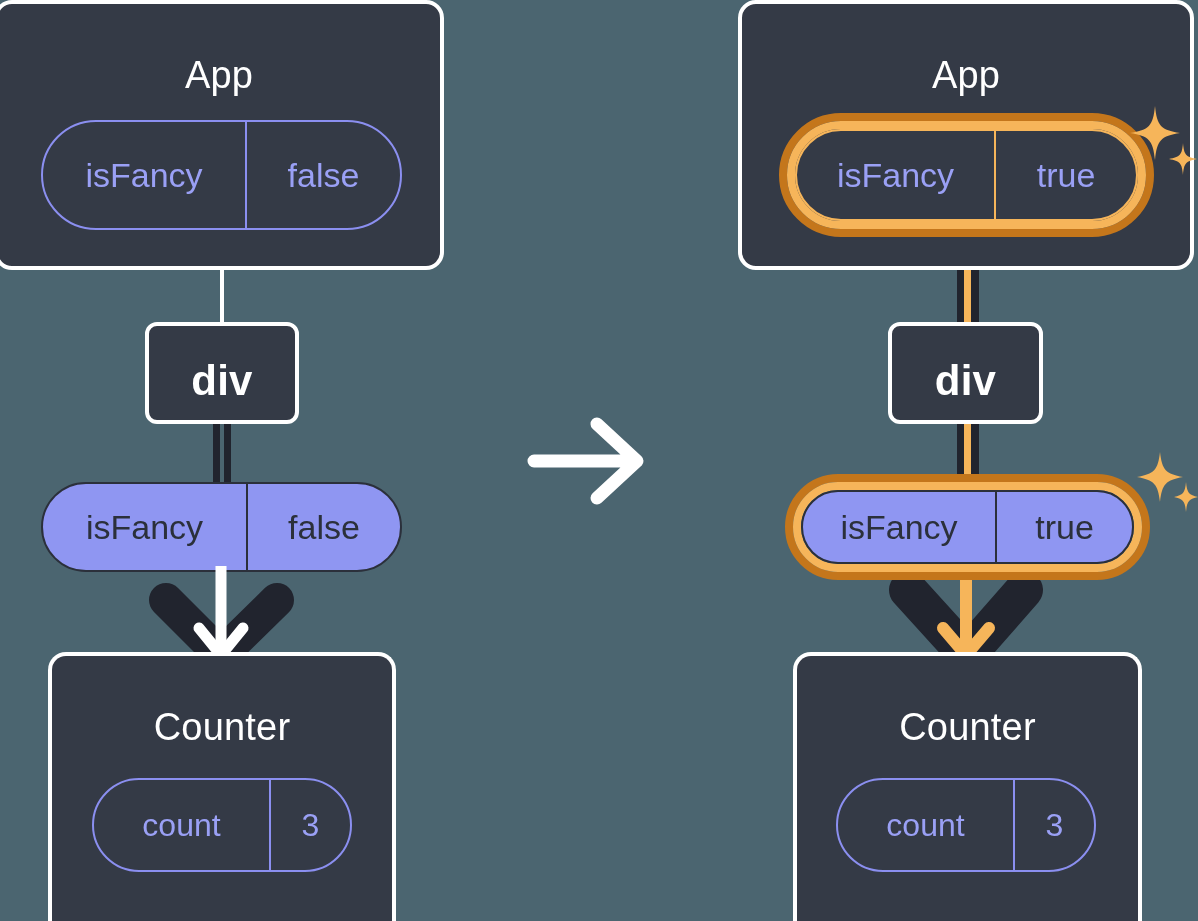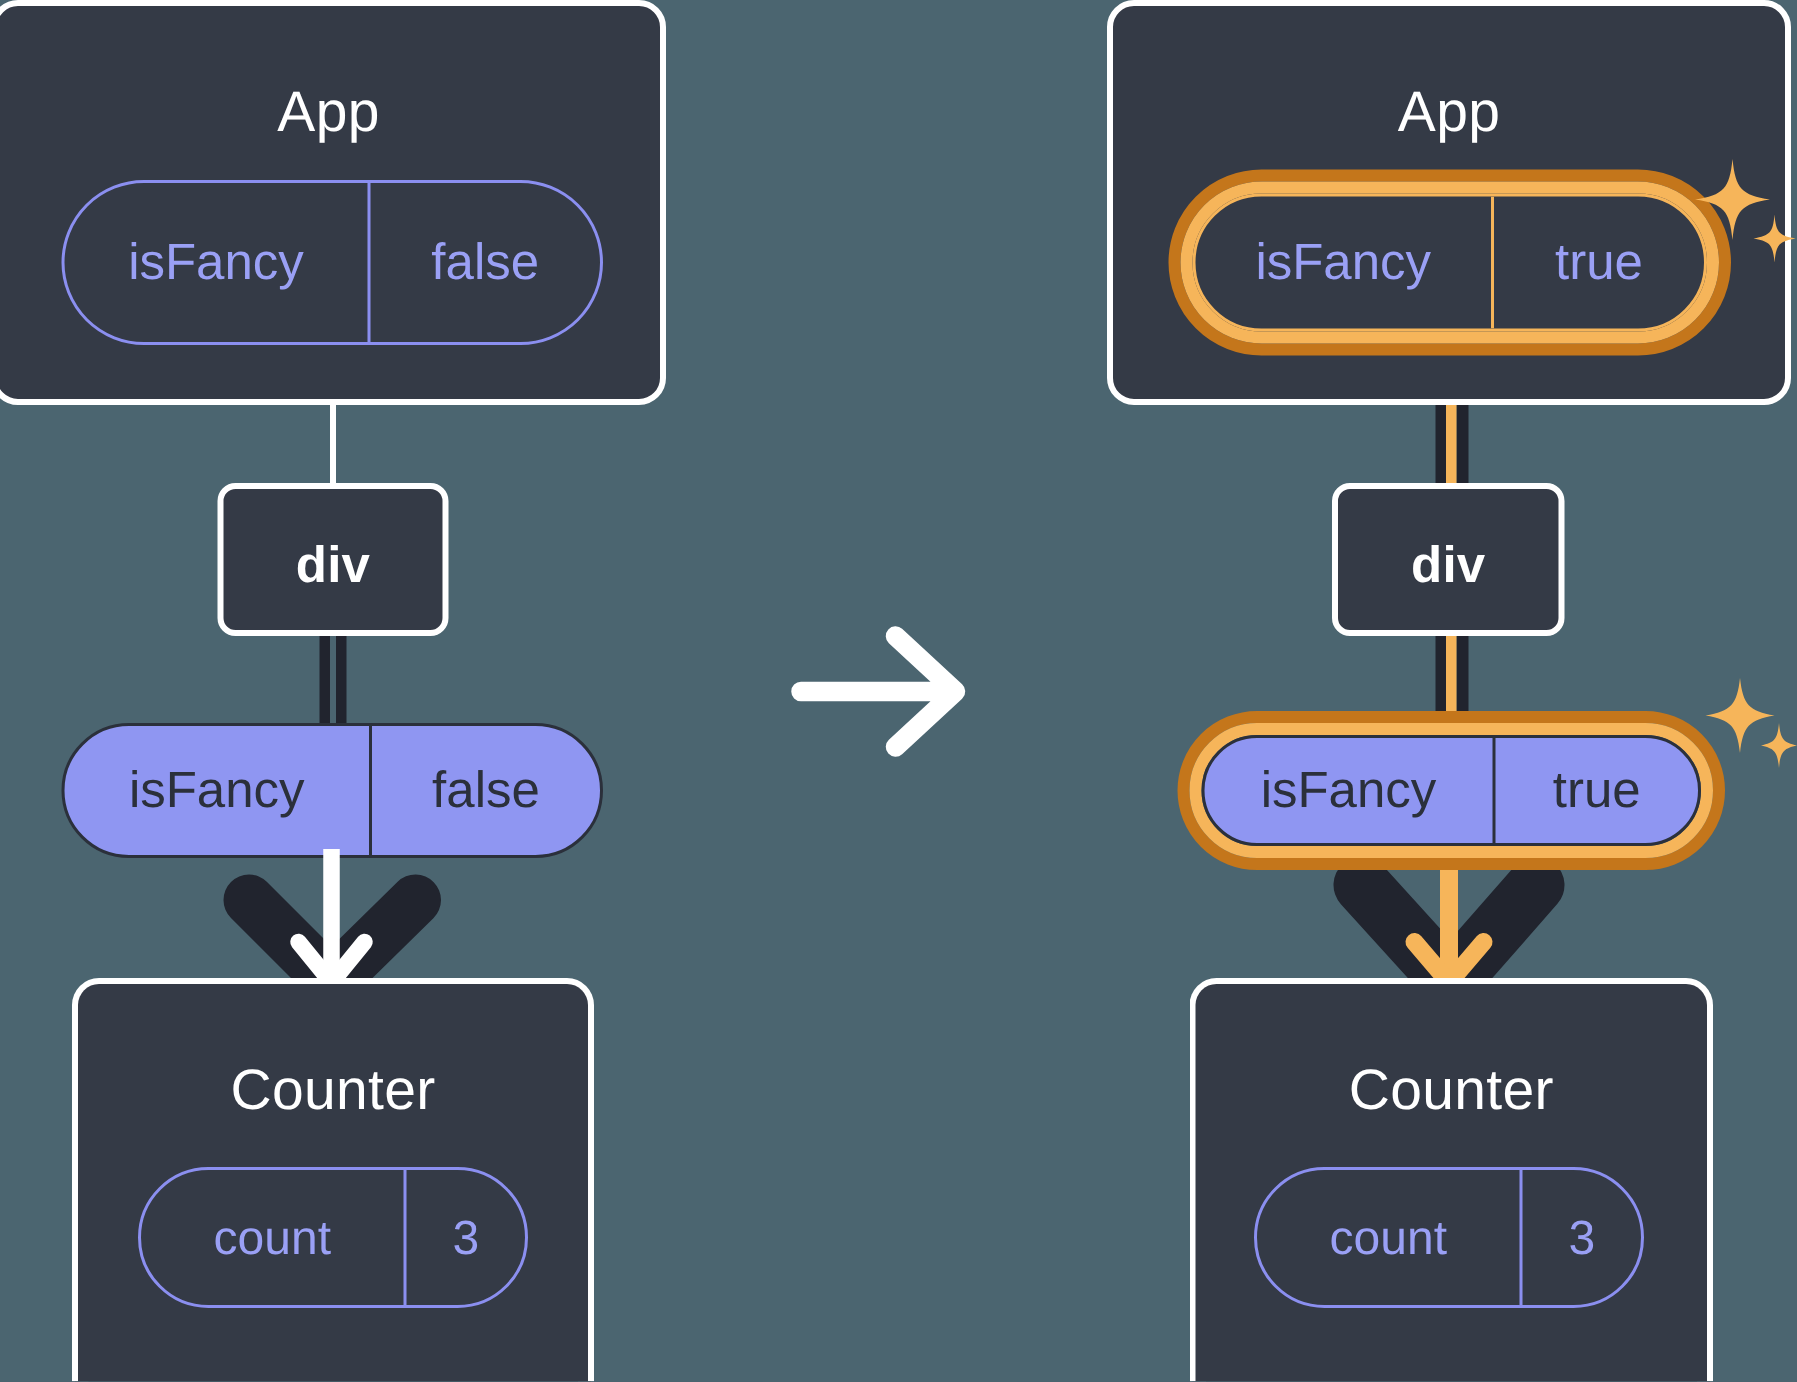--- a/index.html
+++ b/index.html
@@ -41,21 +41,21 @@
     right: 0;
     text-align: center;
     color: #ffffff;
     font-size: 38px;
     font-weight: 400;
     letter-spacing: 0.2px;
     line-height: 1;
     white-space: nowrap;
   }
   .comp-title.tiny {
-    font-size: 34px;
+    font-size: 42px;
     font-weight: 700;
   }
 
   
   .pill {
     position: absolute;
     box-sizing: border-box;
     display: flex;
     align-items: stretch;
     border-radius: 999px;

